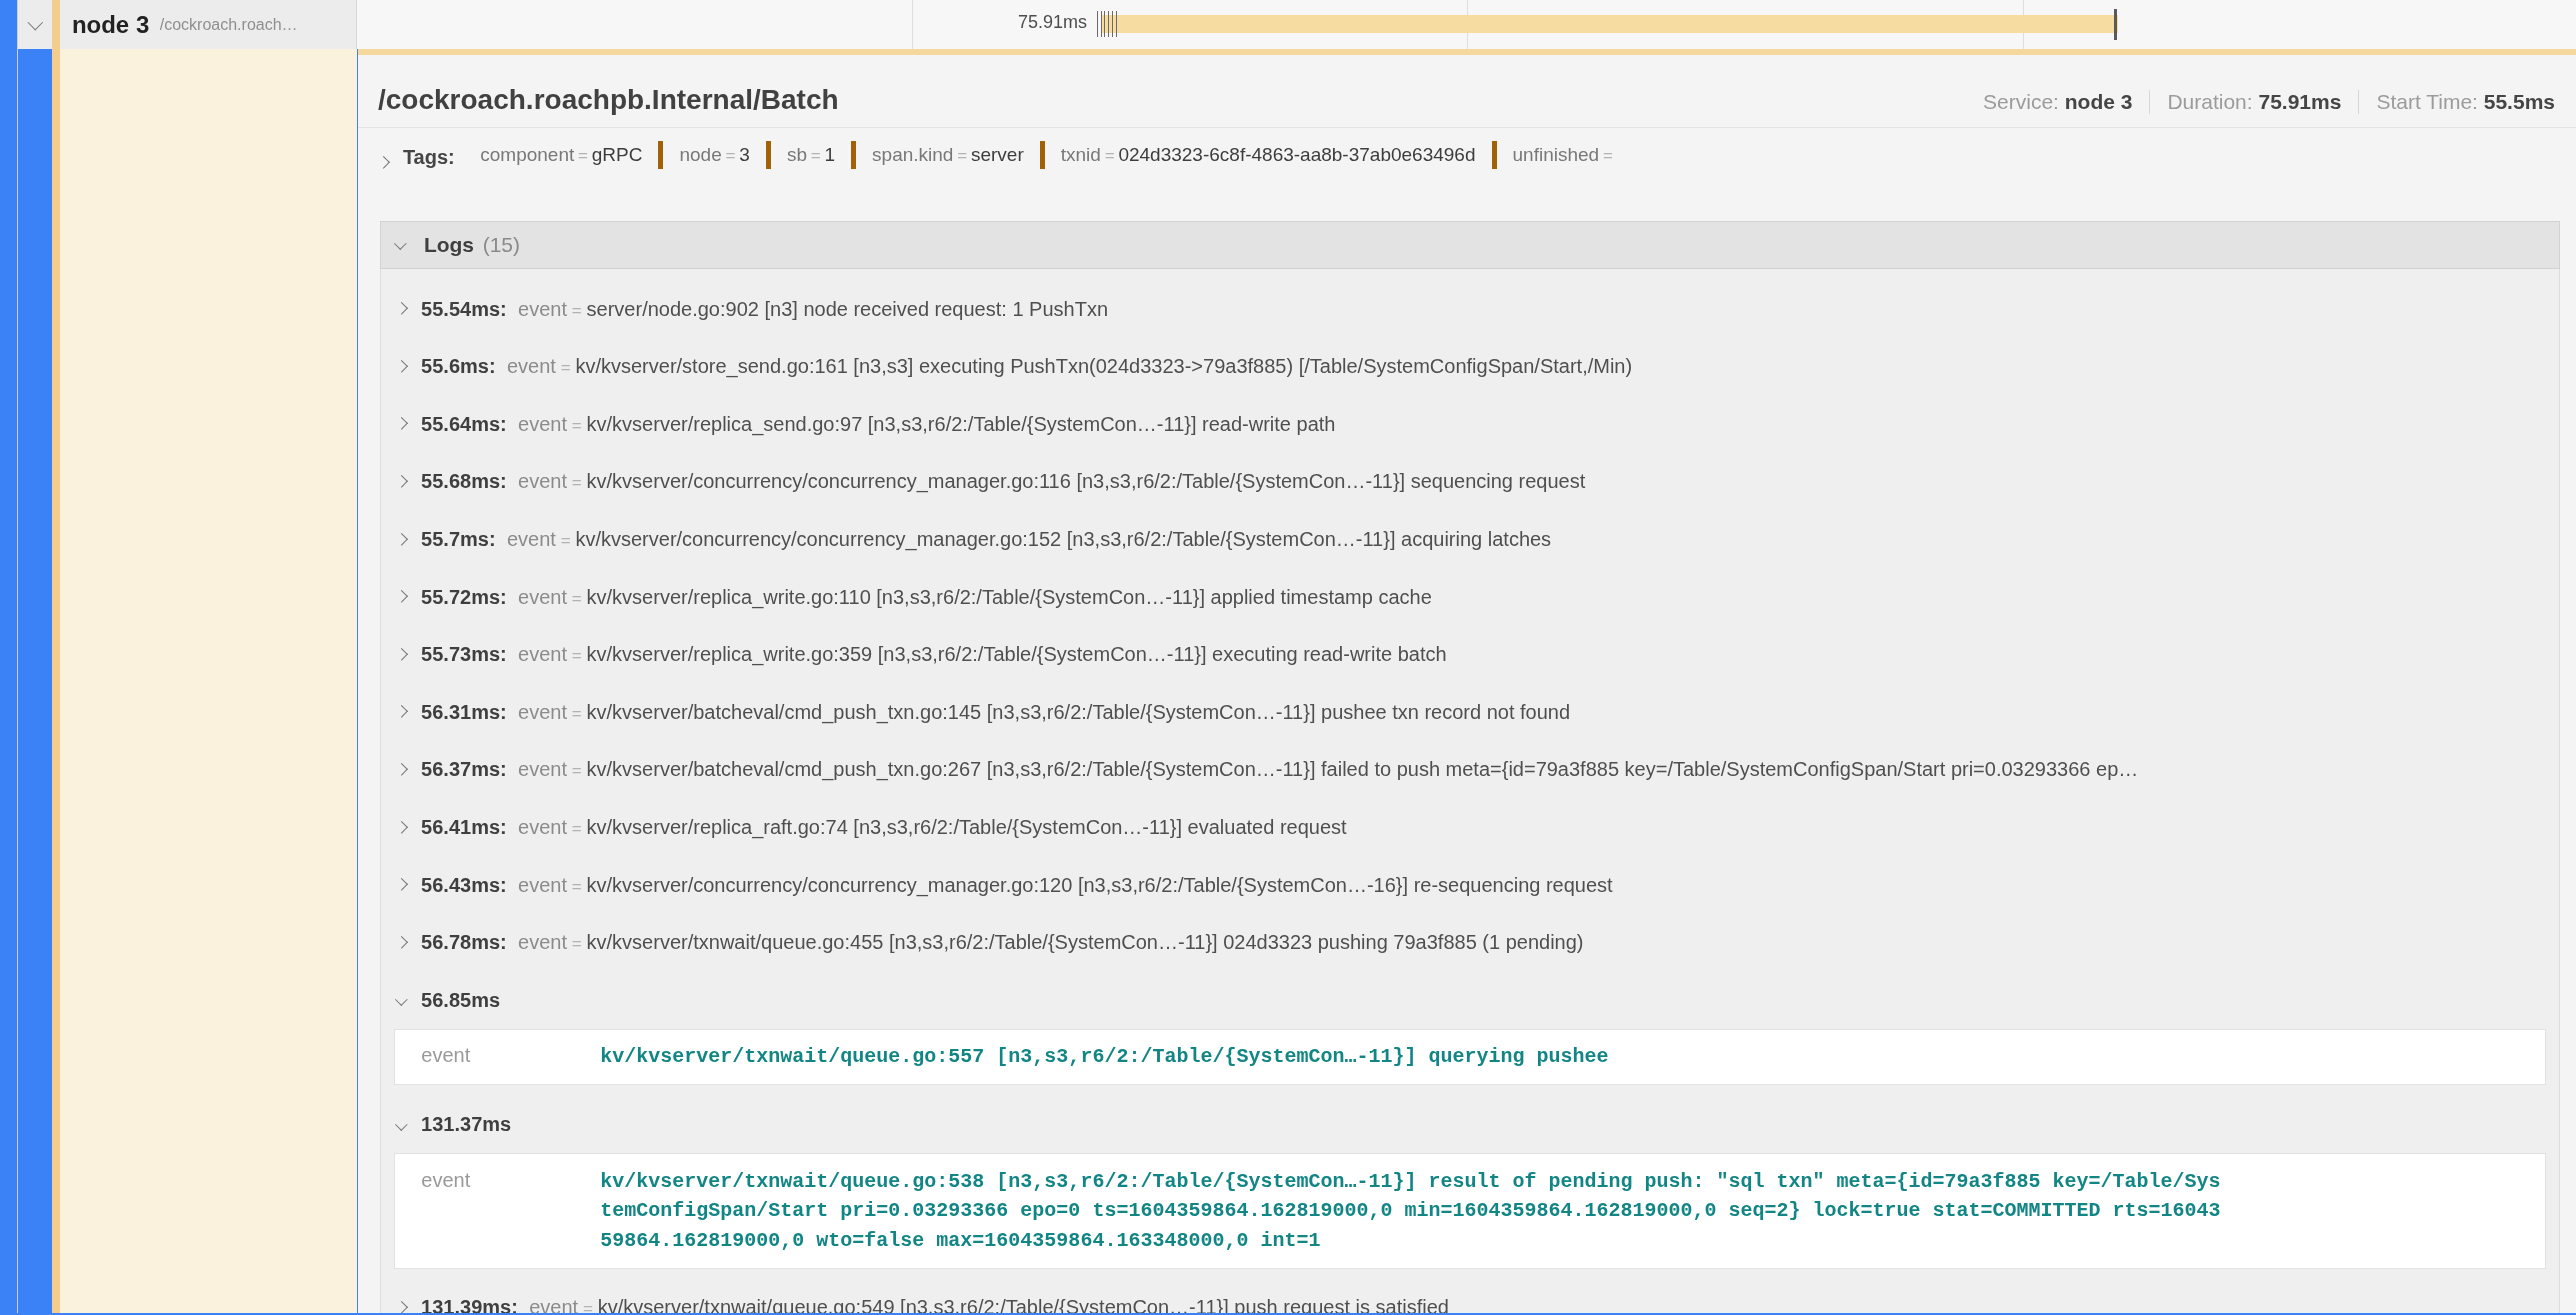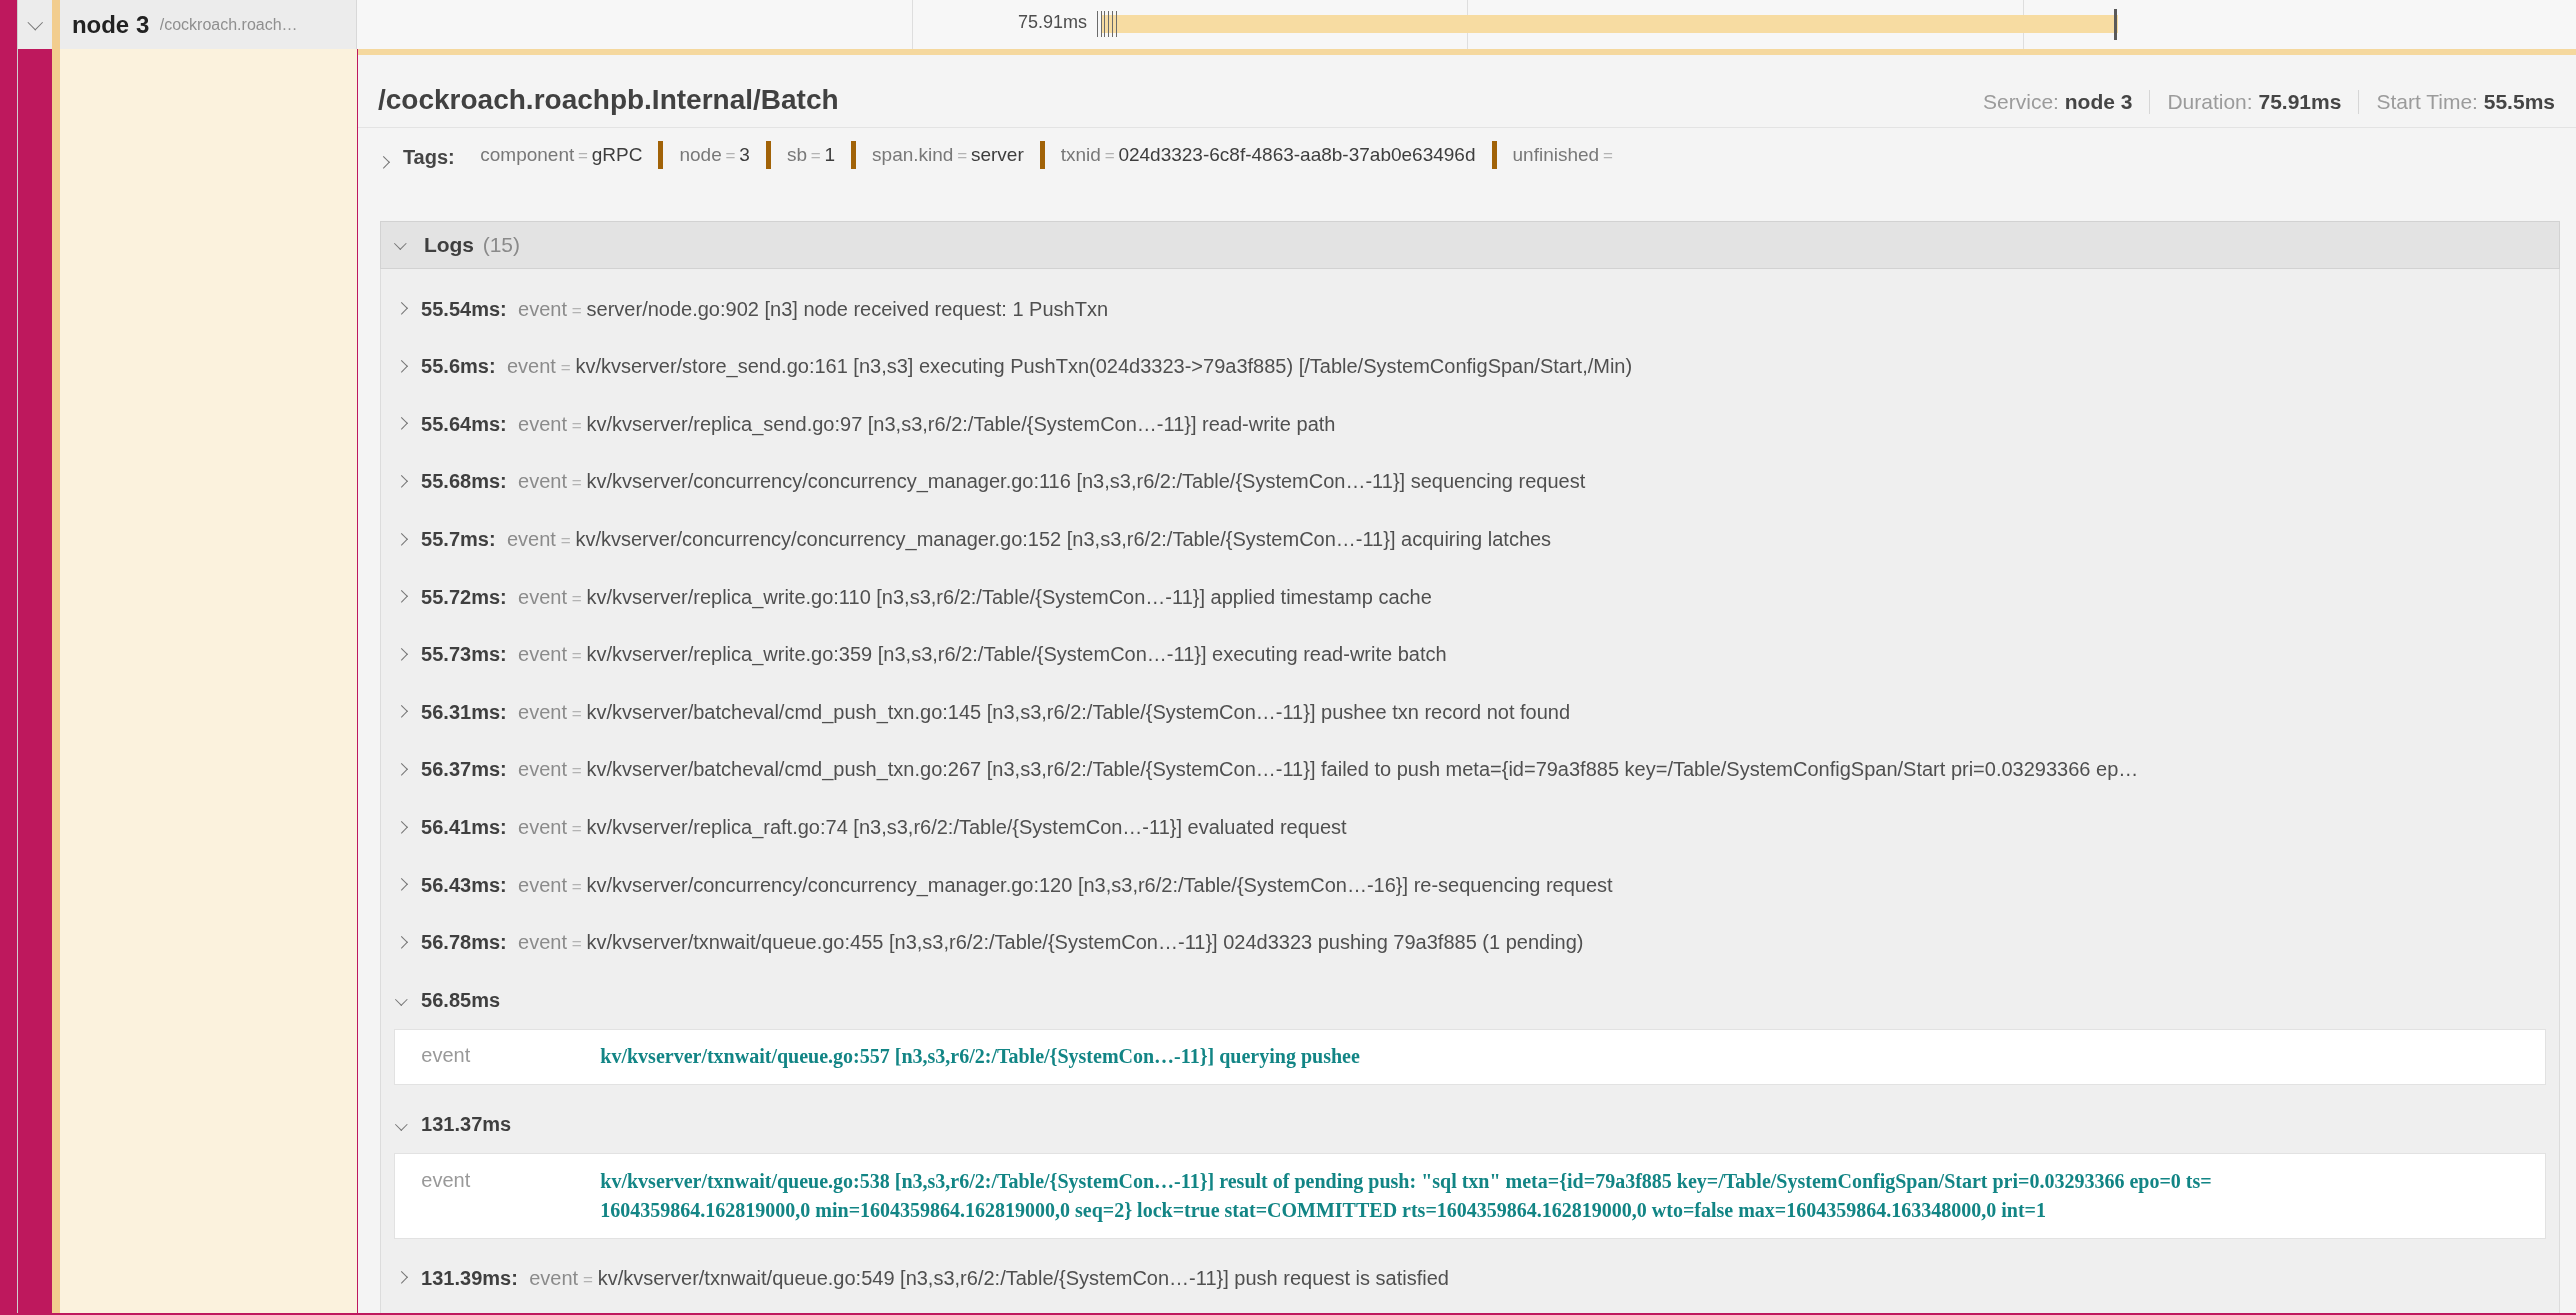--- a/index.html
+++ b/index.html
@@ -1,19 +1,19 @@
 <!DOCTYPE html>
 <html><head>
 <meta charset="utf-8">
 <style>
   * { box-sizing: border-box; margin: 0; padding: 0; }
   html, body { background: #ffffff; }
   .screen {
     position: relative; width: 2576px; height: 1316px;
-    background: #be185d; overflow: hidden;
+    background: #3b82f6; overflow: hidden;
     font-family: "Liberation Sans", sans-serif; color: #4a4a4a;
   }
 
   
   .gutter-line { position: absolute; left: 17px; top: 0; width: 1px; height: 1313px; background: #cfcfcf; }
   .accent-strip { position: absolute; left: 52px; top: 0; width: 7.6px; height: 1313px; background: #f2cd8e; z-index: 6; }
   .cream-panel  { position: absolute; left: 60px; top: 49px; width: 297px; height: 1264px; background: #fbf2dd; }
 
   
   .chev { display: inline-block; width: 10.5px; height: 10.5px;
@@ -73,21 +73,21 @@
   .log-row { margin: 0 13.3px; padding: 13.3px 0 14.3px; font-size: 20px; line-height: 28px;
              white-space: nowrap; overflow: hidden; }
   .log-row .chev, .log-exp-head .chev { margin: 0 15.3px 2.9px 2.9px; }
   .lt { font-weight: bold; color: #3f3f3f; margin-right: 11.4px; }
   .lk { color: #8b8b8b; } .leq { color: #b3b3b3; padding: 0 4.8px; font-size: 17px; } .lv { color: #4f4f4f; }
 
   .log-exp-head { margin: 0 13.3px; padding: 13.3px 0 7.6px; font-size: 20px; line-height: 28px; }
   .kv-table { background: #ffffff; border: 1px solid #e2e2e2; margin: 7.6px 13.3px 11.4px; }
   .kv-row { display: flex; align-items: flex-start; }
   .kv-key { width: 205px; flex: none; padding: 14.3px 0 14.3px 26px; font-size: 20px; color: #999999; }
-  .kv-val { font-family: Liberation Serif, serif; font-size: 20px;
+  .kv-val { font-family: Liberation Mono, monospace; font-size: 20px;
             color: #128585; line-height: 29.6px; padding: 12.4px 19px 12.4px 0;
             max-width: 1640px; word-break: break-all; font-weight: bold; }
 
   .logs-footer { color: #8f8f8f; font-size: 17px; padding: 12.4px 13.3px 14.3px; }
 </style>
 </head>
 <body>
 
 <div class="screen">
 

